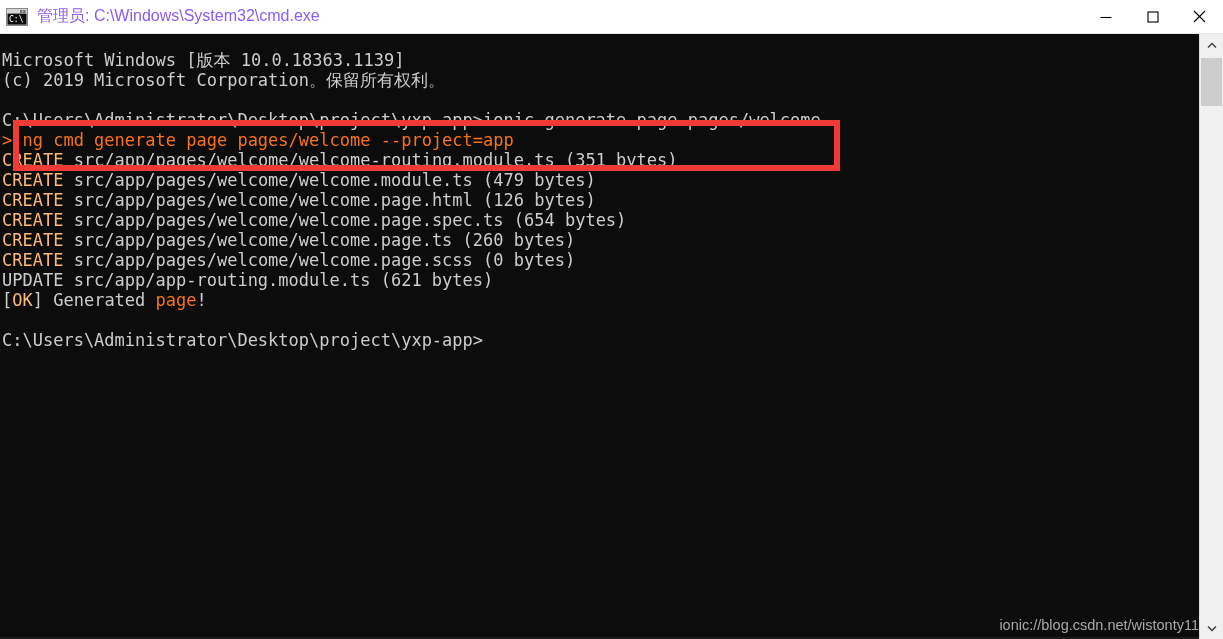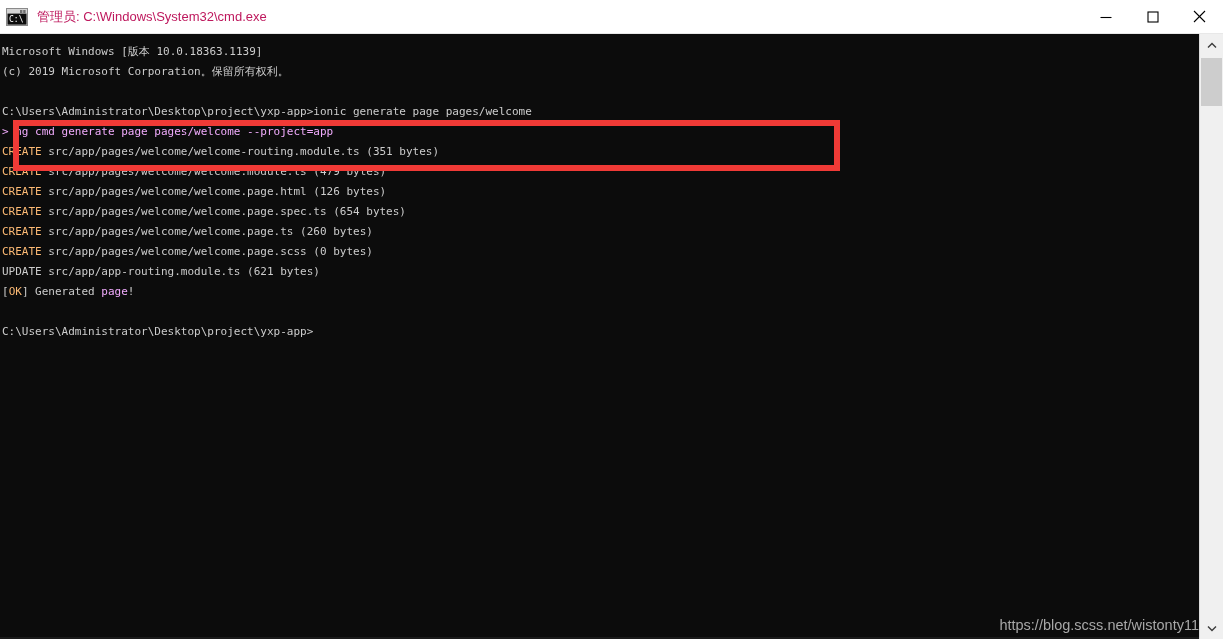--- a/index.html
+++ b/index.html
@@ -35,22 +35,22 @@
   .title-icon {
     width: 22px;
     height: 18px;
     margin-left: 6px;
     margin-right: 9px;
     flex: 0 0 auto;
     position: relative;
   }
   .title-text {
     font-family: "Liberation Sans", sans-serif;
-    font-size: 13px;
-    color: #be185d;
+    font-size: 16px;
+    color: #8b5cf6;
     white-space: nowrap;
     letter-spacing: 0px;
   }
   .win-buttons {
     position: absolute;
     right: 0;
     top: 0;
     height: 33px;
     display: flex;
   }
@@ -69,32 +69,32 @@
     position: absolute;
     top: 34px;
     left: 0;
     width: 1223px;
     height: 605px;
     background: #0c0c0c;
     overflow: hidden;
   }
   .console-text {
     position: absolute;
-    top: 8px;
+    top: 16px;
     left: 2px;
     font-family: "DejaVu Sans Mono", "Liberation Mono", monospace;
-    font-size: 11px;
+    font-size: 17px;
     line-height: 20px;
     color: #cccccc;
     white-space: pre;
     letter-spacing: 0px;
   }
   .line { height: 20px; white-space: pre; }
   .c-green { color: #fdba74; }
-  .c-blue  { color: #f0abfc; }
+  .c-blue  { color: #f97316; }
   .c-white { color: #cccccc; }
 
   
   .annotation-box {
     position: absolute;
     left: 13px;
     top: 86px;
     width: 827px;
     height: 51px;
     border: 6px solid #f03a36;
@@ -189,21 +189,21 @@
         </svg>
       </div>
     </div>
   </div>
 
   <div class="console">
     <div class="console-text" id="console-text"><div class="line"><span class="c-white">Microsoft Windows [版本 10.0.18363.1139]</span></div><div class="line"><span class="c-white">(c) 2019 Microsoft Corporation。保留所有权利。</span></div><div class="line"><span class="c-white"></span></div><div class="line"><span class="c-white">C:\Users\Administrator\Desktop\project\yxp-app&gt;ionic generate page pages/welcome</span></div><div class="line"><span class="c-blue">&gt; ng cmd generate page pages/welcome --project=app</span></div><div class="line"><span class="c-green">CREATE</span><span class="c-white"> src/app/pages/welcome/welcome-routing.module.ts (351 bytes)</span></div><div class="line"><span class="c-green">CREATE</span><span class="c-white"> src/app/pages/welcome/welcome.module.ts (479 bytes)</span></div><div class="line"><span class="c-green">CREATE</span><span class="c-white"> src/app/pages/welcome/welcome.page.html (126 bytes)</span></div><div class="line"><span class="c-green">CREATE</span><span class="c-white"> src/app/pages/welcome/welcome.page.spec.ts (654 bytes)</span></div><div class="line"><span class="c-green">CREATE</span><span class="c-white"> src/app/pages/welcome/welcome.page.ts (260 bytes)</span></div><div class="line"><span class="c-green">CREATE</span><span class="c-white"> src/app/pages/welcome/welcome.page.scss (0 bytes)</span></div><div class="line"><span class="c-white">UPDATE src/app/app-routing.module.ts (621 bytes)</span></div><div class="line"><span class="c-white">[</span><span class="c-green">OK</span><span class="c-white">] Generated </span><span class="c-blue">page</span><span class="c-white">!</span></div><div class="line"><span class="c-white"></span></div><div class="line"><span class="c-white">C:\Users\Administrator\Desktop\project\yxp-app&gt;</span></div></div>
 
     <div class="annotation-box"></div>
 
-    <div class="watermark">https://blog.scss.net/wistonty11</div>
+    <div class="watermark">ionic://blog.csdn.net/wistonty11</div>
     <div class="bottom-edge"></div>
   </div>
 
   <div class="scrollbar">
     <div class="sb-arrow up">
       <svg width="10" height="7" viewBox="0 0 10 7">
         <polyline points="1,5.5 5,1.5 9,5.5" fill="none" stroke="#3c3c3c" stroke-width="1.4"></polyline>
       </svg>
     </div>
     <div class="sb-thumb"></div>

